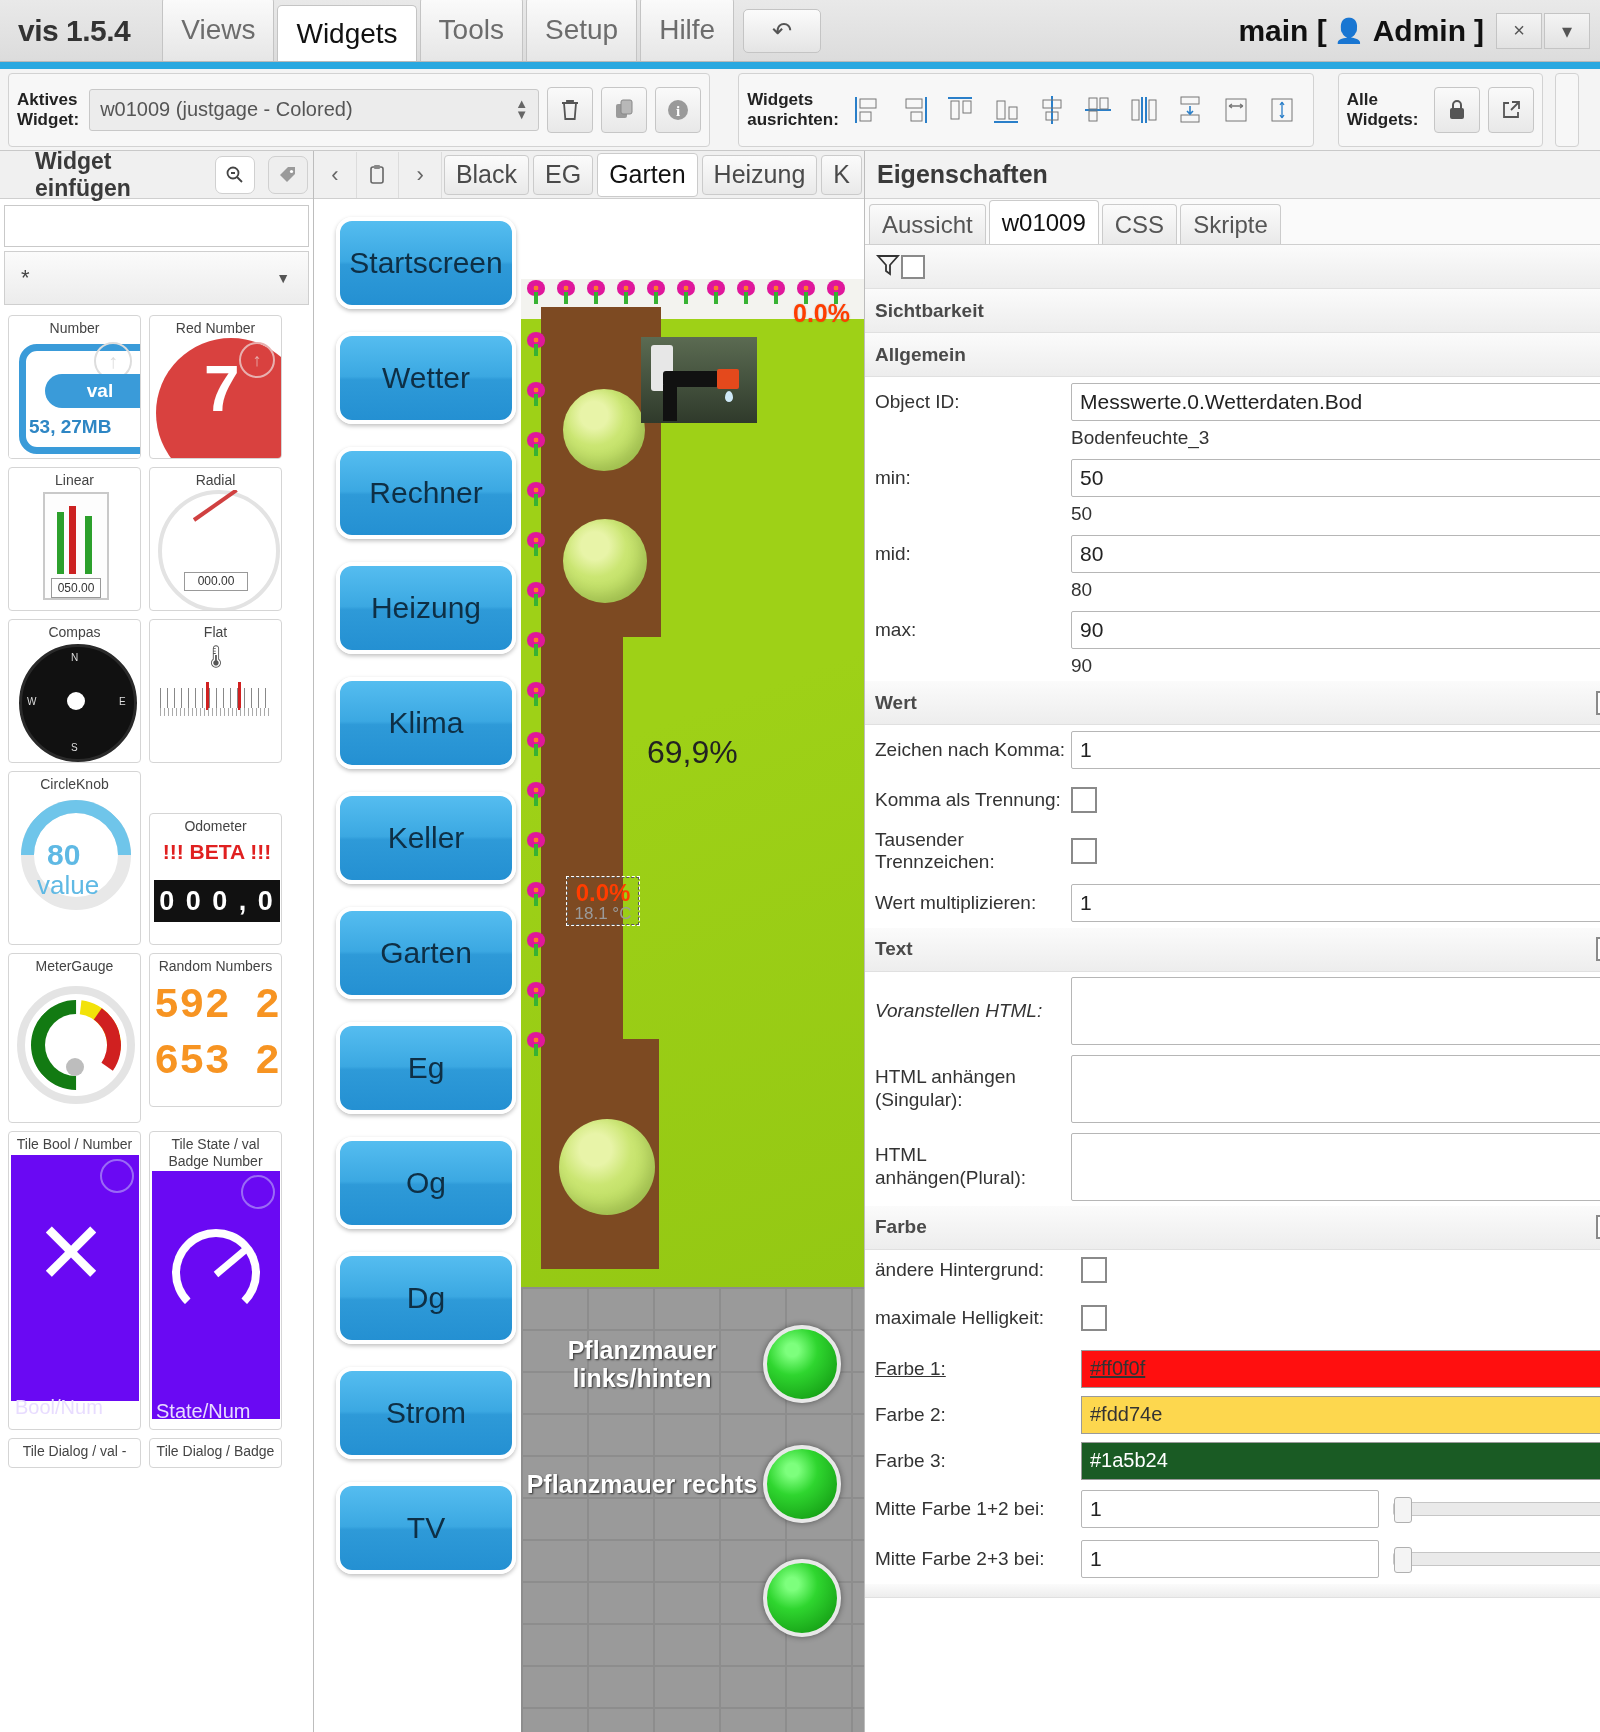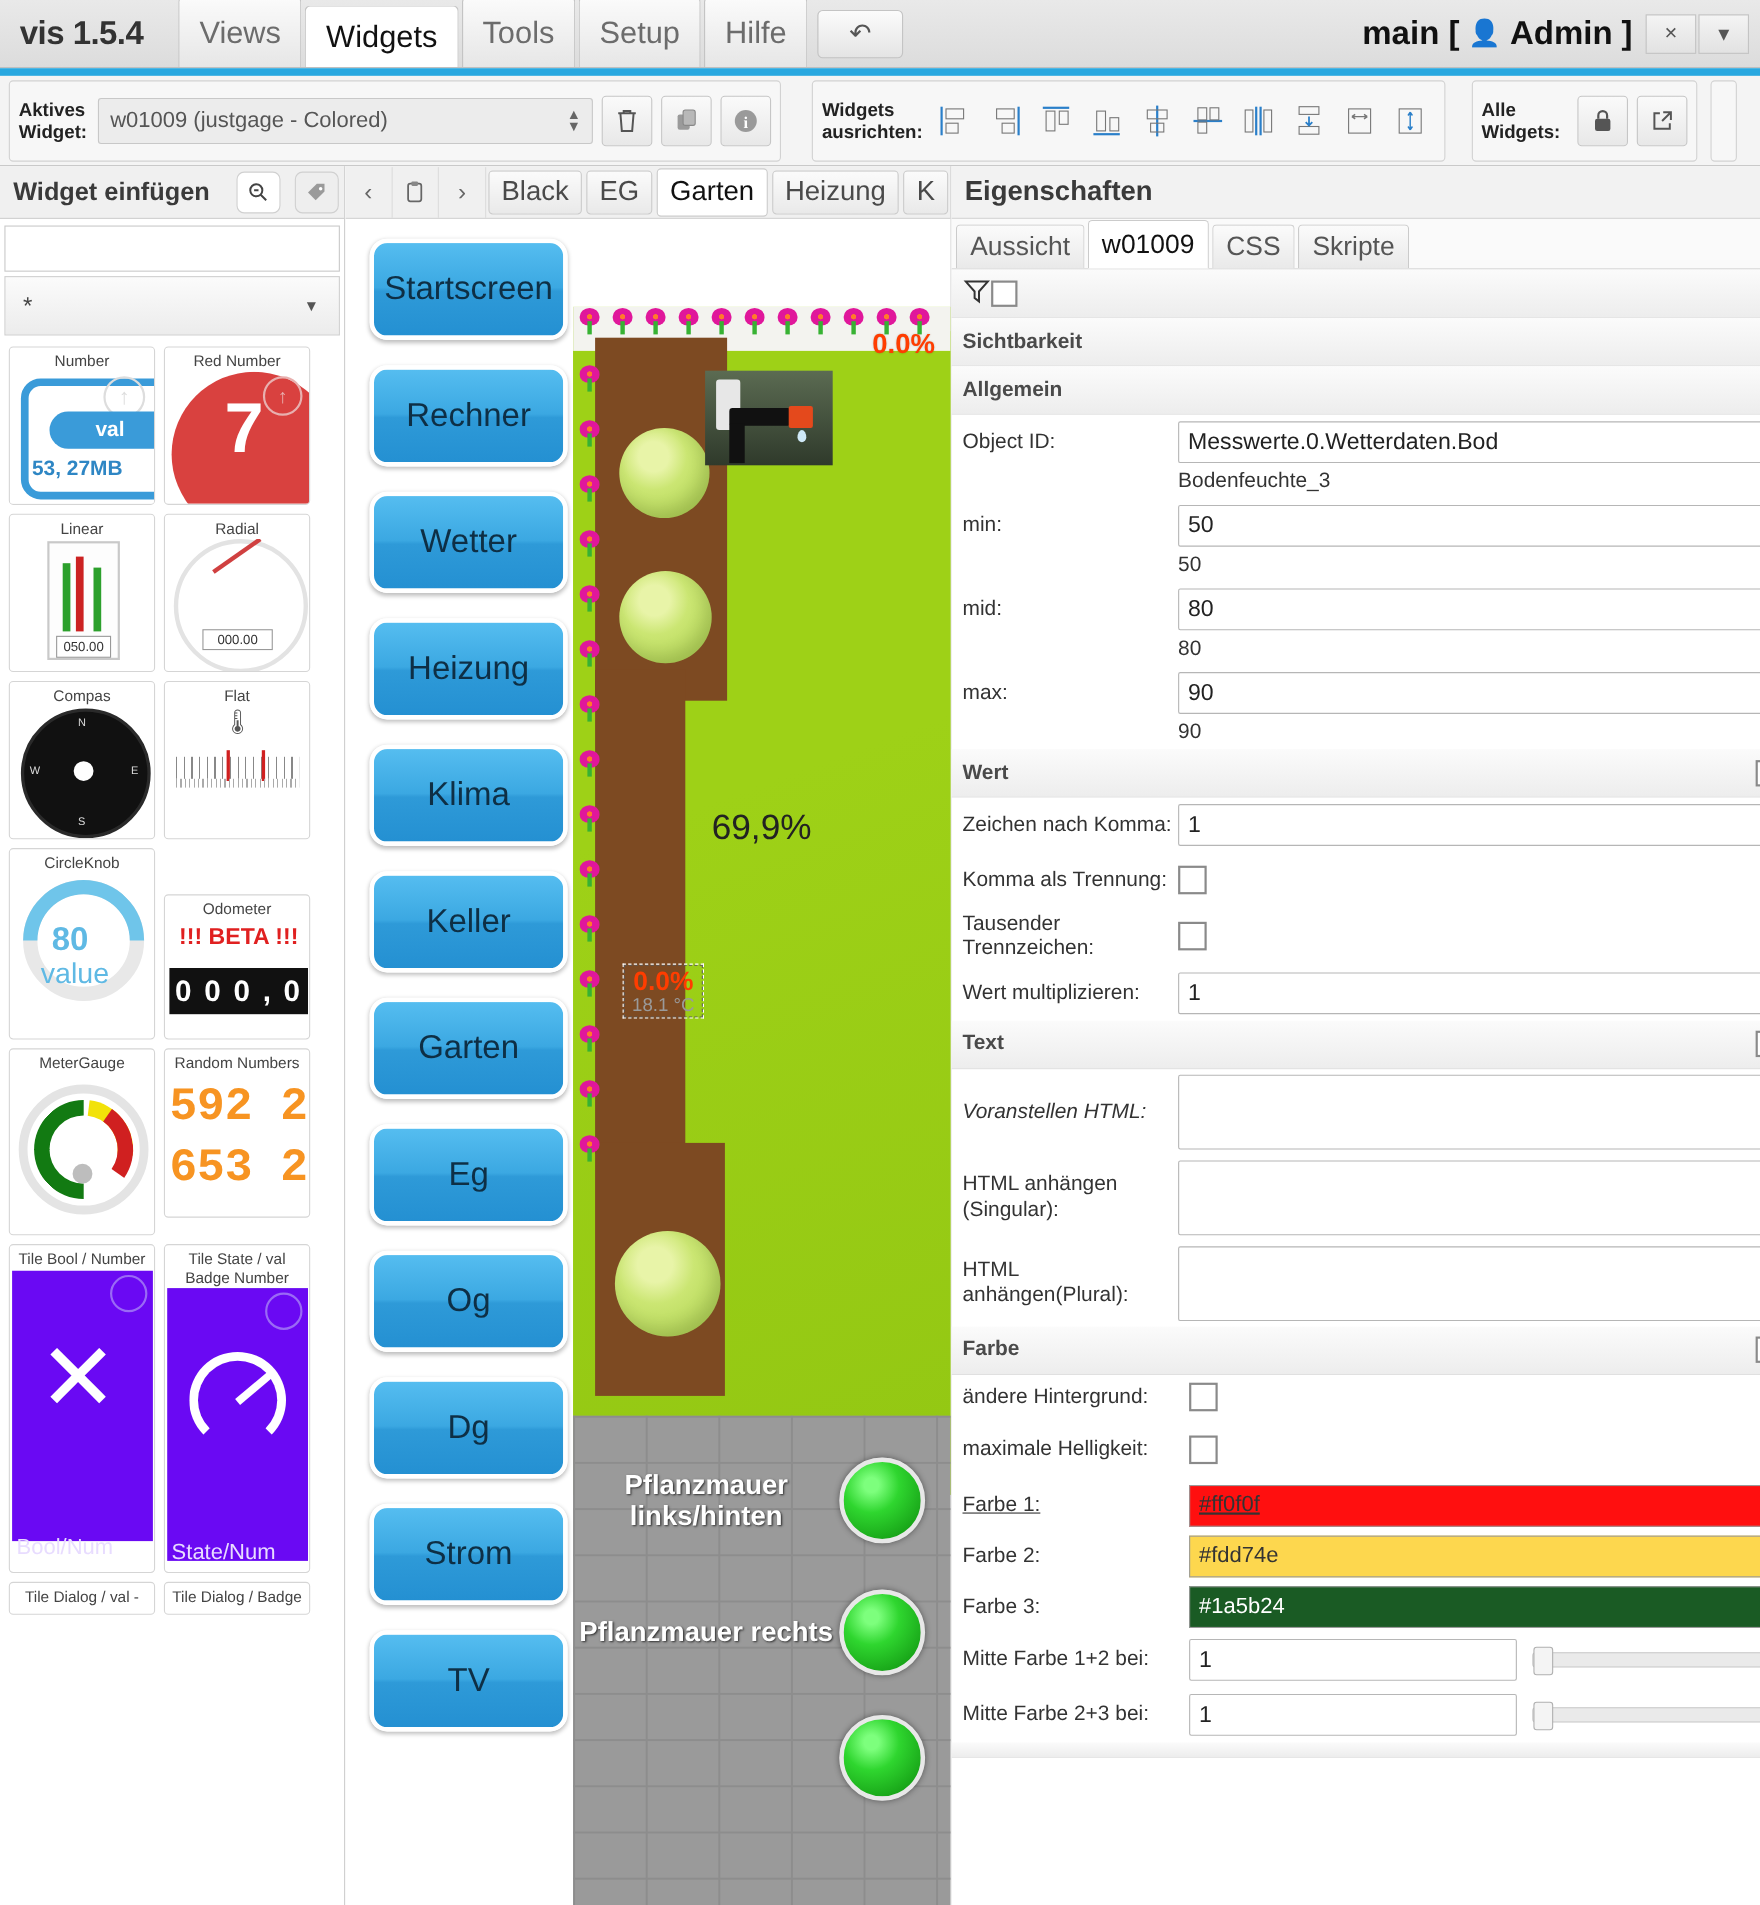--- a/index.html
+++ b/index.html
@@ -96,21 +96,21 @@
   
   #leftpanel {
     position:absolute; left:0; top:151px; width:314px; height:1581px;
     background:#fff; border-right:1px solid #bdbdbd;
     overflow:hidden;
   }
   #lp-header {
     height:48px; background:#f0f0f0; border-bottom:1px solid #cfcfcf;
     display:flex;align-items:center; padding-left:12px; gap:8px;
   }
-  #lp-title { font-size:23px; font-weight:bold; color:#3a3a3a; flex:1; }
+  #lp-title { font-size:23px; font-weight:bold; color:#3a3a3a; flex:1;margin-left:23px; }
   .lp-hbtn {
     width:40px;height:38px;margin-right:5px;border-radius:7px;
     border:1px solid #d0d0d0;background:#fff;
     display:flex;align-items:center;justify-content:center;cursor:pointer;
   }
   .lp-hbtn.dim { background:#eee; }
   #lp-search {
     height:42px;margin:6px 4px 2px 4px;border:1px solid #c9c9c9;background:#fff;
   }
   #lp-filter {
@@ -620,22 +620,22 @@
     <div class="viewtab">Black</div>
     <div class="viewtab">EG</div>
     <div class="viewtab active">Garten</div>
     <div class="viewtab">Heizung</div>
     <div class="viewtab">K</div>
   </div>
 
   <div id="canvas">
     <div id="navcol">
       <div class="navbtn">Startscreen</div>
+      <div class="navbtn">Wetter</div>
       <div class="navbtn">Rechner</div>
-      <div class="navbtn">Wetter</div>
       <div class="navbtn">Heizung</div>
       <div class="navbtn">Klima</div>
       <div class="navbtn">Keller</div>
       <div class="navbtn">Garten</div>
       <div class="navbtn">Eg</div>
       <div class="navbtn">Og</div>
       <div class="navbtn">Dg</div>
       <div class="navbtn">Strom</div>
       <div class="navbtn">TV</div>
     </div>

